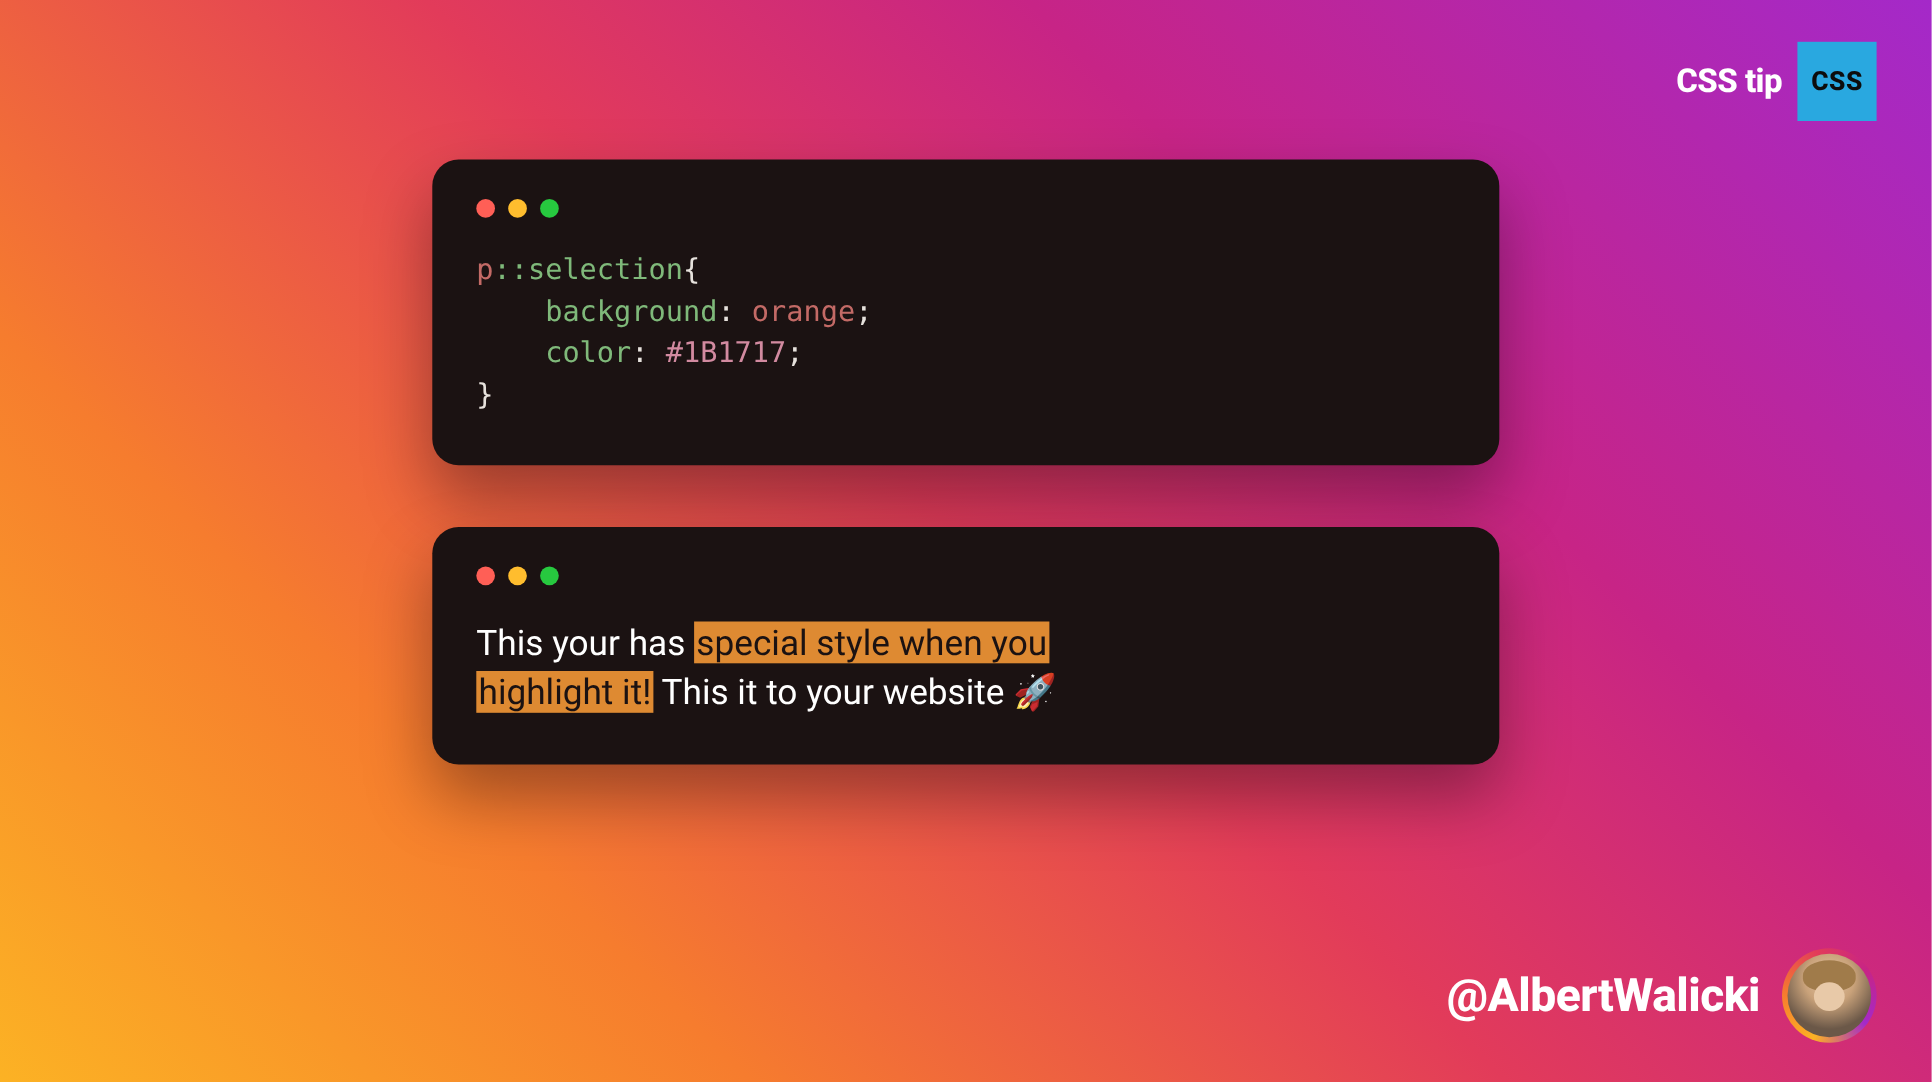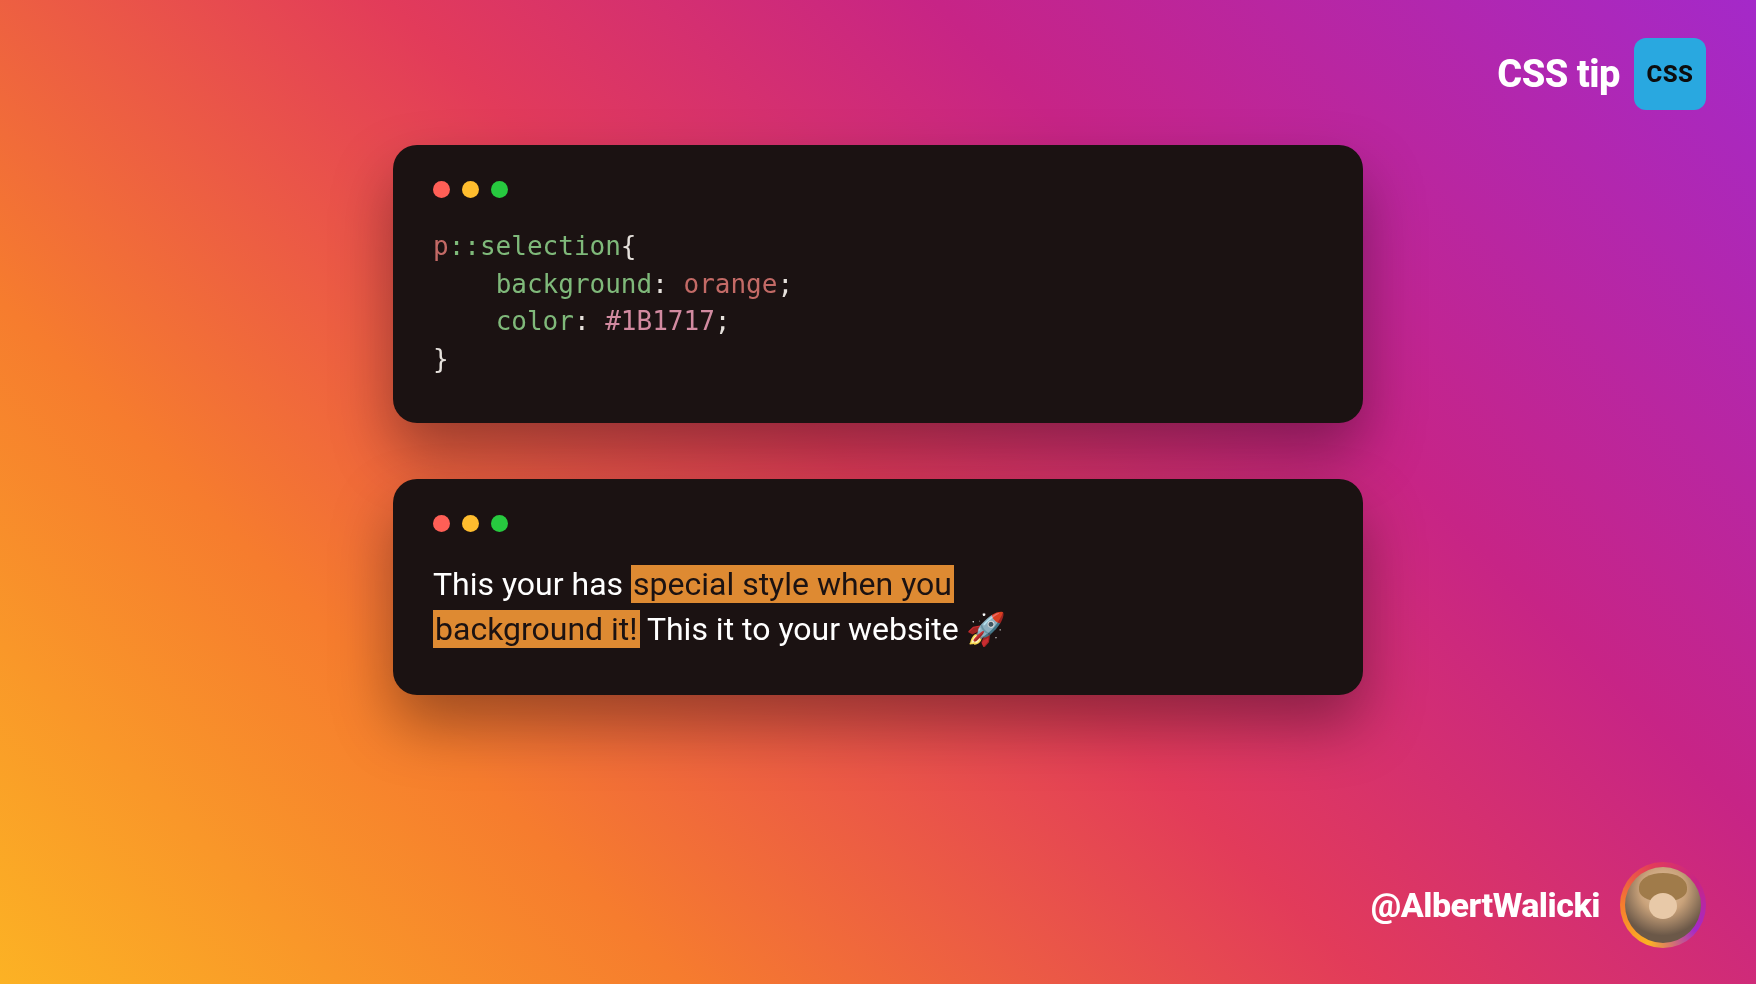--- a/index.html
+++ b/index.html
@@ -20,29 +20,29 @@
     .header-badge {
       position: absolute;
       top: 38px;
       right: 50px;
       display: flex;
       align-items: center;
       gap: 14px;
     }
     .header-text {
       color: #fff;
-      font-size: 38px;
+      font-size: 30px;
       font-weight: 800;
       letter-spacing: -0.5px;
     }
     .css-square {
       width: 72px;
       height: 72px;
       background: #29a8e0;
-      border-radius: 12px;
+      border-radius: 0;
       display: flex;
       align-items: center;
       justify-content: center;
       color: #0d0d0d;
       font-weight: 800;
       font-size: 24px;
       letter-spacing: 0.5px;
     }
 
     .cards {
@@ -108,21 +108,21 @@
     .footer {
       position: absolute;
       bottom: 36px;
       right: 50px;
       display: flex;
       align-items: center;
       gap: 20px;
     }
     .handle {
       color: #fff;
-      font-size: 34px;
+      font-size: 42px;
       font-weight: 800;
       letter-spacing: -0.5px;
     }
     .avatar-ring {
       width: 86px;
       height: 86px;
       border-radius: 50%;
       background: conic-gradient(from 200deg, #fcb224, #f67c2e, #e23b5a, #c72486, #a429c9, #fcb224);
       display: flex;
       align-items: center;
@@ -180,21 +180,21 @@
     <span class="tok-prop">color</span><span class="tok-punct">:</span> <span class="tok-hex">#1B1717</span><span class="tok-punct">;</span>
 <span class="tok-punct">}</span></pre>
   </div>
 
   <div class="card">
     <div class="traffic">
       <div class="dot red"></div>
       <div class="dot yellow"></div>
       <div class="dot green"></div>
     </div>
-    <p class="demo-text"><span>This your has </span><span class="hl">special style when you </span><br><span class="hl">background it!</span><span> This it to your website </span><span>🚀</span></p>
+    <p class="demo-text"><span>This your has </span><span class="hl">special style when you </span><br><span class="hl">highlight it!</span><span> This it to your website </span><span>🚀</span></p>
   </div>
 
 </div>
 
 <div class="footer">
   <span class="handle">@AlbertWalicki</span>
   <div class="avatar-ring">
     <div class="avatar"></div>
   </div>
 </div>

